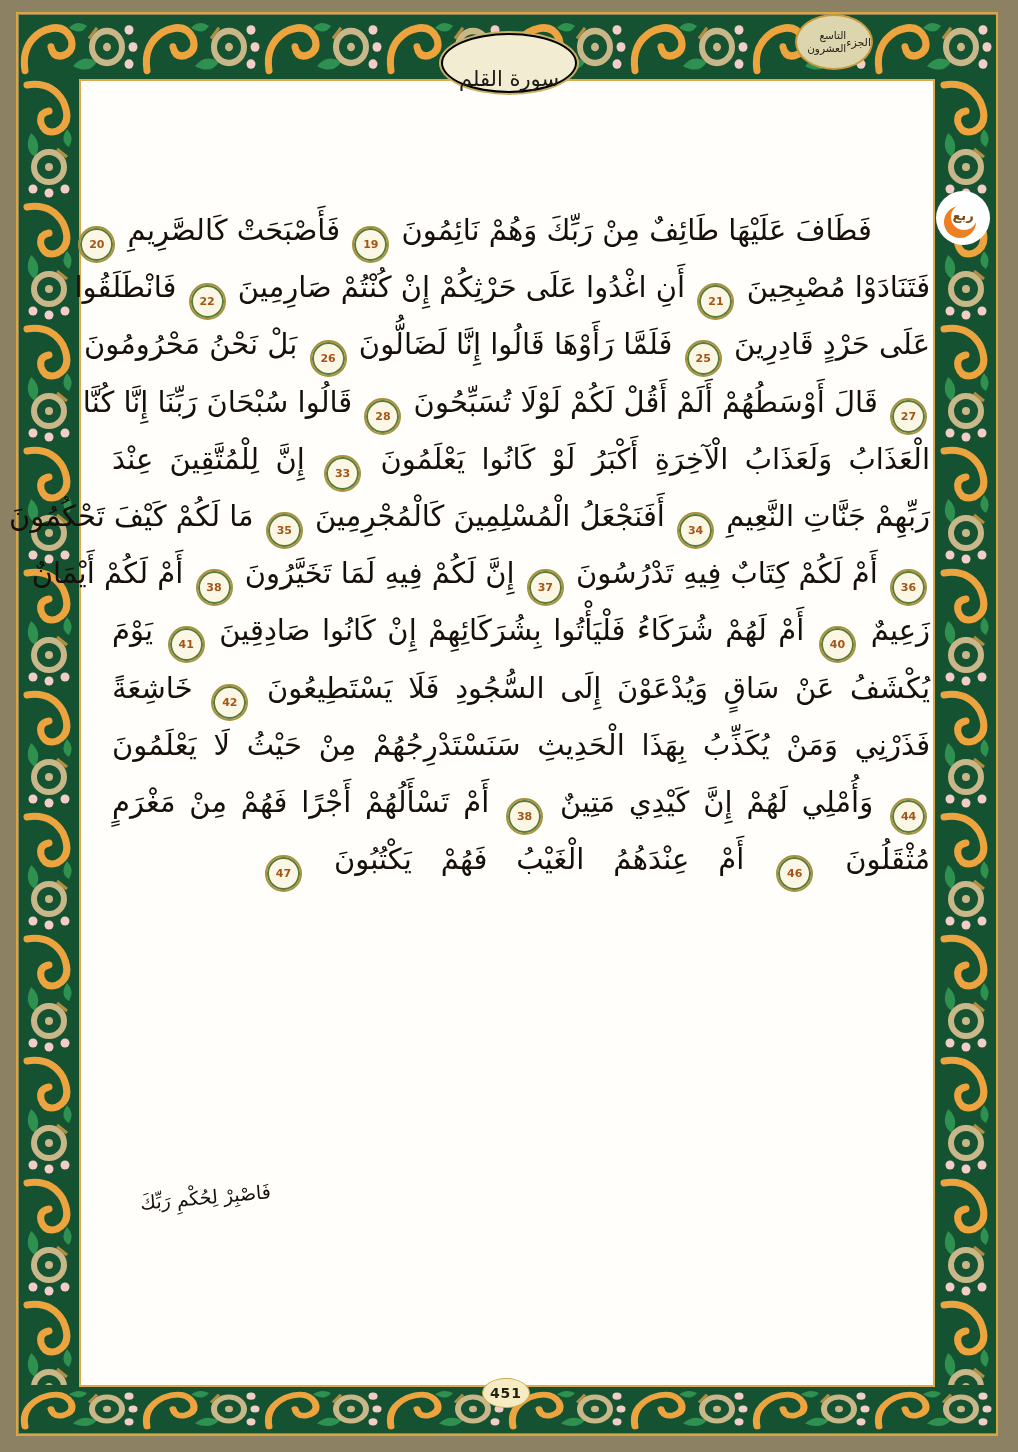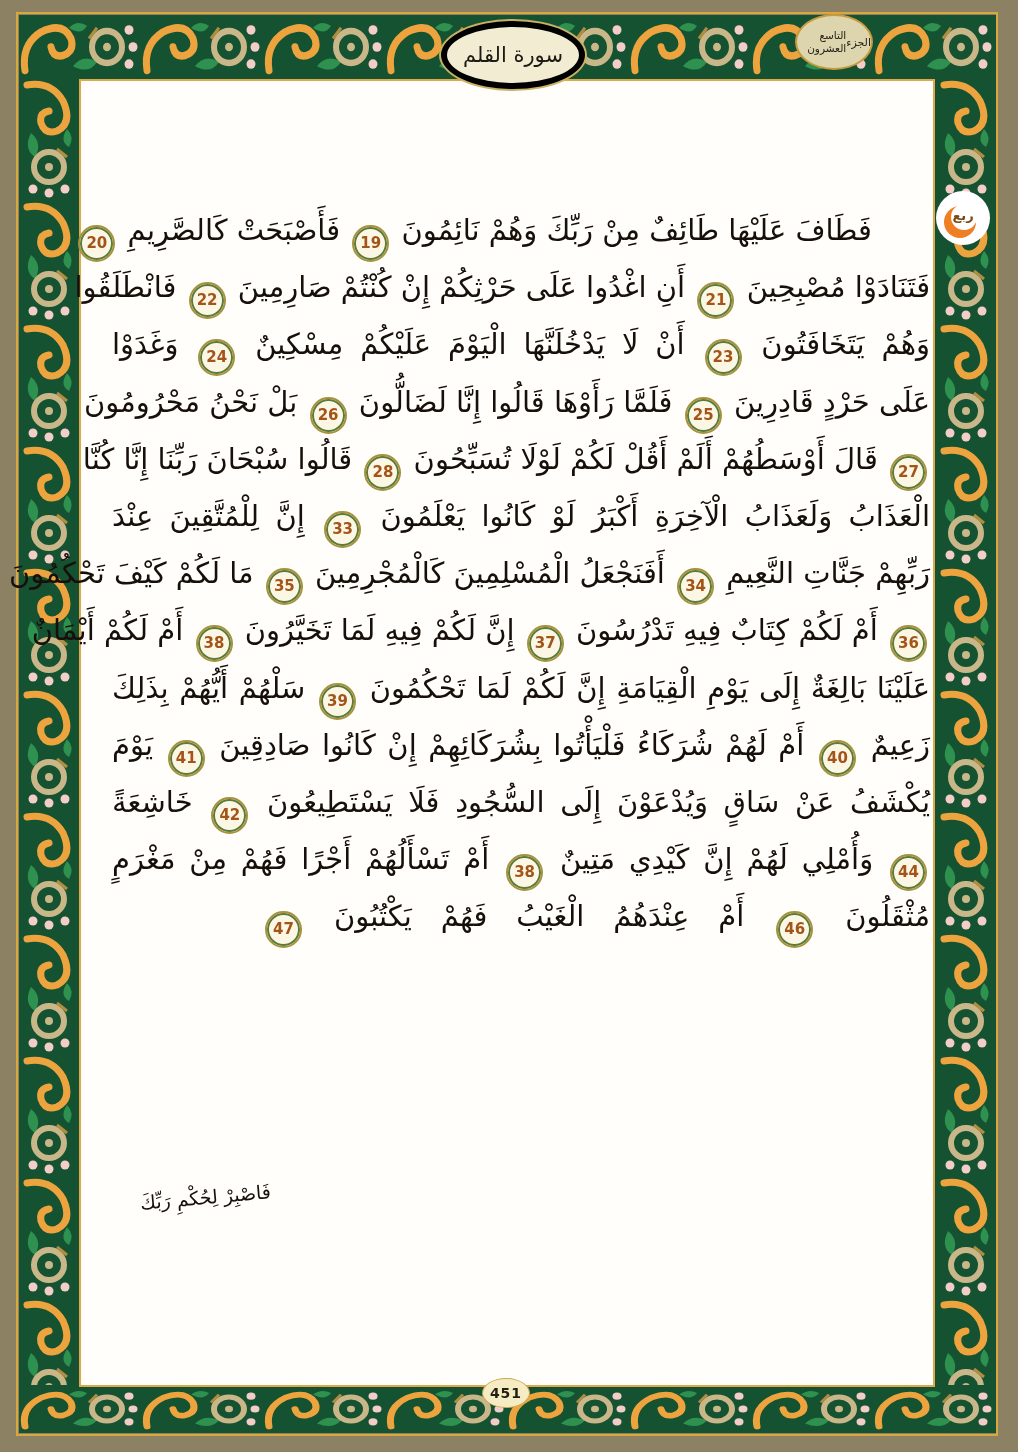--- a/index.html
+++ b/index.html
@@ -16,24 +16,24 @@
     position:absolute;left:19px;top:15px;right:22px;bottom:19px;
     background:#155231;
   }
   .strip{position:absolute;}
   .inner-page{
     position:absolute;left:79px;top:79px;right:83px;bottom:65px;
     background:#fffefa;border:2px solid #dfa94b;
   }
   
   .cartouche{
-    position:absolute;left:441px;top:21px;width:132px;height:56px;
+    position:absolute;left:441px;top:33px;width:132px;height:56px;
     background:#f1ecd2;border-radius:50%;
-    border:6px solid #000000;box-shadow:0 0 0 2px #c9b166;
-    display:flex;align-items:center;justify-content:center;
+    border:2px solid #000000;box-shadow:0 0 0 2px #c9b166;
+    display:flex;align-items:flex-end;justify-content:center;
   }
   .cartouche span{font-size:21px;color:#1c1a14;direction:rtl;}
   .juz-oval{
     position:absolute;left:795px;top:14px;width:74px;height:52px;
     background:#ddd5ad;border-radius:50%;border:2px solid #c79b3d;
     display:flex;flex-direction:row;align-items:center;justify-content:center;
     direction:rtl;
   }
   .juz-oval .l1{font-size:11px;color:#26221a;line-height:13px;}
   .juz-oval .l2{font-size:10.5px;color:#26221a;line-height:13px;}
@@ -54,21 +54,21 @@
     text-align:justify;text-align-last:justify;
     white-space:nowrap;
   }
   .q-seg{display:inline;}
   .ayah-marker{
     display:inline-flex;align-items:center;justify-content:center;
     width:33px;height:33px;border-radius:50%;
     background:#fcf7e4;border:2px solid #a8923e;
     box-shadow:inset 0 0 0 2px #5a7c3a;
     vertical-align:-8px;margin:0 3px;
-    font-size:15px;font-weight:bold;color:#a35418;
+    font-size:11px;font-weight:bold;color:#a35418;
     line-height:33px;letter-spacing:0;
   }
   .continuation{
     position:absolute;left:140px;top:1186px;
     direction:rtl;font-size:19px;color:#17100a;
     transform:rotate(-5deg);
   }
   .rub-label{font-size:13px;fill:#7c4a14;font-weight:bold;}
 </style>
 </head>
@@ -160,29 +160,28 @@
 <svg class="rub-roundel" viewBox="0 0 58 58">
   <circle cx="29" cy="29" r="27" fill="#ffffff"></circle>
   <circle cx="26" cy="33" r="16" fill="#ee7f22"></circle>
   <circle cx="30" cy="28" r="13" fill="#ffffff"></circle>
   <text x="29" y="31" text-anchor="middle" class="rub-label">ربع</text>
 </svg>
 
 <div class="quran-block" id="quran-lines">
     <div class="q-line" style="padding-right: 58px;"><span class="q-seg">فَطَافَ عَلَيْهَا طَائِفٌ مِنْ رَبِّكَ وَهُمْ نَائِمُونَ</span> <span class="ayah-marker">19</span> <span class="q-seg">فَأَصْبَحَتْ كَالصَّرِيمِ</span> <span class="ayah-marker">20</span> </div>
     <div class="q-line"><span class="q-seg">فَتَنَادَوْا مُصْبِحِينَ</span> <span class="ayah-marker">21</span> <span class="q-seg">أَنِ اغْدُوا عَلَى حَرْثِكُمْ إِنْ كُنْتُمْ صَارِمِينَ</span> <span class="ayah-marker">22</span> <span class="q-seg">فَانْطَلَقُوا</span> </div>
-    <div class="q-line"><span class="q-seg">وَهُمْ يَتَخَافَتُونَ</span> <span class="ayah-marker">23</span> <span class="q-seg">أَنْ لَا يَدْخُلَنَّهَا الْيَوْمَ عَلَيْكُمْ مِسْكِينٌ</span> <span class="ayah-marker">24</span> <span class="q-seg">وَغَدَوْا</span> </div>
     <div class="q-line"><span class="q-seg">عَلَى حَرْدٍ قَادِرِينَ</span> <span class="ayah-marker">25</span> <span class="q-seg">فَلَمَّا رَأَوْهَا قَالُوا إِنَّا لَضَالُّونَ</span> <span class="ayah-marker">26</span> <span class="q-seg">بَلْ نَحْنُ مَحْرُومُونَ</span> </div>
     <div class="q-line"><span class="ayah-marker">27</span> <span class="q-seg">قَالَ أَوْسَطُهُمْ أَلَمْ أَقُلْ لَكُمْ لَوْلَا تُسَبِّحُونَ</span> <span class="ayah-marker">28</span> <span class="q-seg">قَالُوا سُبْحَانَ رَبِّنَا إِنَّا كُنَّا</span> </div>
     <div class="q-line"><span class="q-seg">الْعَذَابُ وَلَعَذَابُ الْآخِرَةِ أَكْبَرُ لَوْ كَانُوا يَعْلَمُونَ</span> <span class="ayah-marker">33</span> <span class="q-seg">إِنَّ لِلْمُتَّقِينَ عِنْدَ</span> </div>
     <div class="q-line"><span class="q-seg">رَبِّهِمْ جَنَّاتِ النَّعِيمِ</span> <span class="ayah-marker">34</span> <span class="q-seg">أَفَنَجْعَلُ الْمُسْلِمِينَ كَالْمُجْرِمِينَ</span> <span class="ayah-marker">35</span> <span class="q-seg">مَا لَكُمْ كَيْفَ تَحْكُمُونَ</span> </div>
     <div class="q-line"><span class="ayah-marker">36</span> <span class="q-seg">أَمْ لَكُمْ كِتَابٌ فِيهِ تَدْرُسُونَ</span> <span class="ayah-marker">37</span> <span class="q-seg">إِنَّ لَكُمْ فِيهِ لَمَا تَخَيَّرُونَ</span> <span class="ayah-marker">38</span> <span class="q-seg">أَمْ لَكُمْ أَيْمَانٌ</span> </div>
-    <div class="q-line"><span class="q-seg">عَلَيْنَا بَالِغَةٌ إِلَى يَوْمِ الْقِيَامَةِ إِنَّ لَكُمْ لَمَا تَحْكُمُونَ</span> <span class="ayah-marker">39</span> <span class="q-seg">سَلْهُمْ أَيُّهُمْ بِذَلِكَ</span> </div>
     <div class="q-line"><span class="q-seg">زَعِيمٌ</span> <span class="ayah-marker">40</span> <span class="q-seg">أَمْ لَهُمْ شُرَكَاءُ فَلْيَأْتُوا بِشُرَكَائِهِمْ إِنْ كَانُوا صَادِقِينَ</span> <span class="ayah-marker">41</span> <span class="q-seg">يَوْمَ</span> </div>
     <div class="q-line"><span class="q-seg">يُكْشَفُ عَنْ سَاقٍ وَيُدْعَوْنَ إِلَى السُّجُودِ فَلَا يَسْتَطِيعُونَ</span> <span class="ayah-marker">42</span> <span class="q-seg">خَاشِعَةً</span> </div>
+    <div class="q-line"><span class="q-seg">فَذَرْنِي وَمَنْ يُكَذِّبُ بِهَذَا الْحَدِيثِ سَنَسْتَدْرِجُهُمْ مِنْ حَيْثُ لَا يَعْلَمُونَ</span> </div>
     <div class="q-line"><span class="ayah-marker">44</span> <span class="q-seg">وَأُمْلِي لَهُمْ إِنَّ كَيْدِي مَتِينٌ</span> <span class="ayah-marker">38</span> <span class="q-seg">أَمْ تَسْأَلُهُمْ أَجْرًا فَهُمْ مِنْ مَغْرَمٍ</span> </div>
     <div class="q-line" style="padding-left: 150px;"><span class="q-seg">مُثْقَلُونَ</span> <span class="ayah-marker">46</span> <span class="q-seg">أَمْ عِنْدَهُمُ الْغَيْبُ فَهُمْ يَكْتُبُونَ</span> <span class="ayah-marker">47</span> </div>
   </div>
 
 <div class="continuation">فَاصْبِرْ لِحُكْمِ رَبِّكَ</div>
 
 <div class="footer-oval">
   <span>451</span>
 </div>
 

